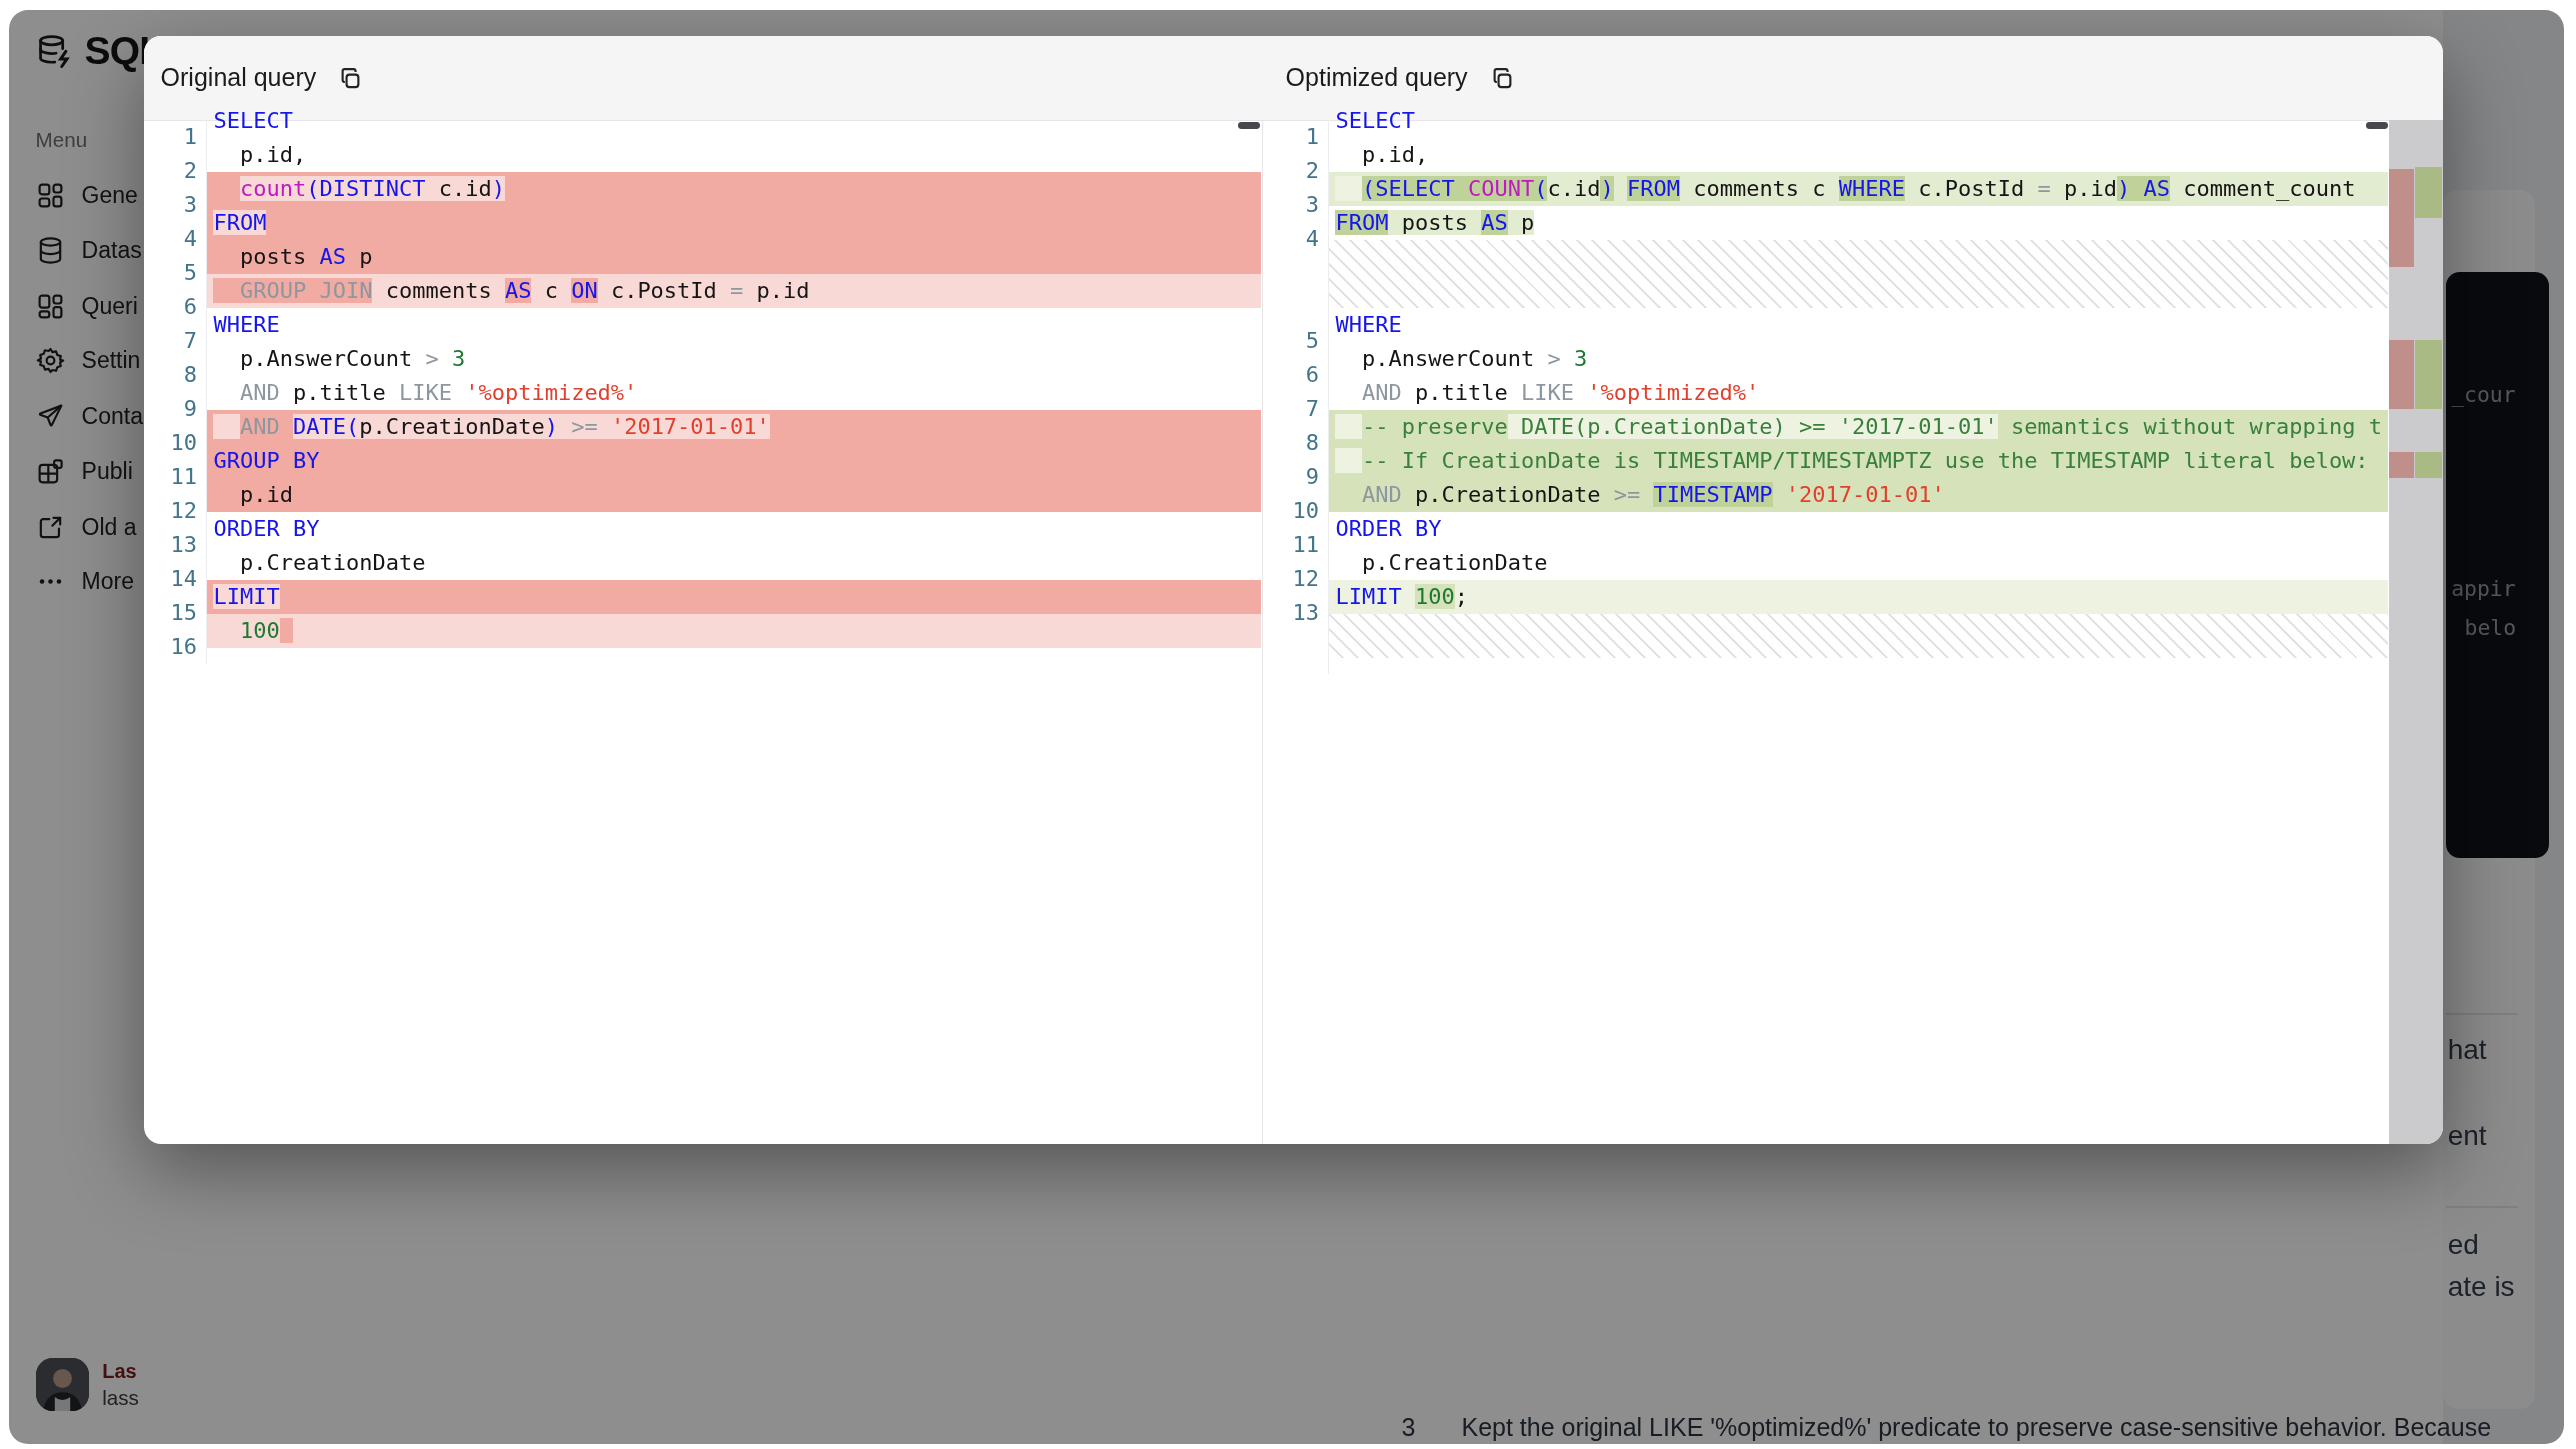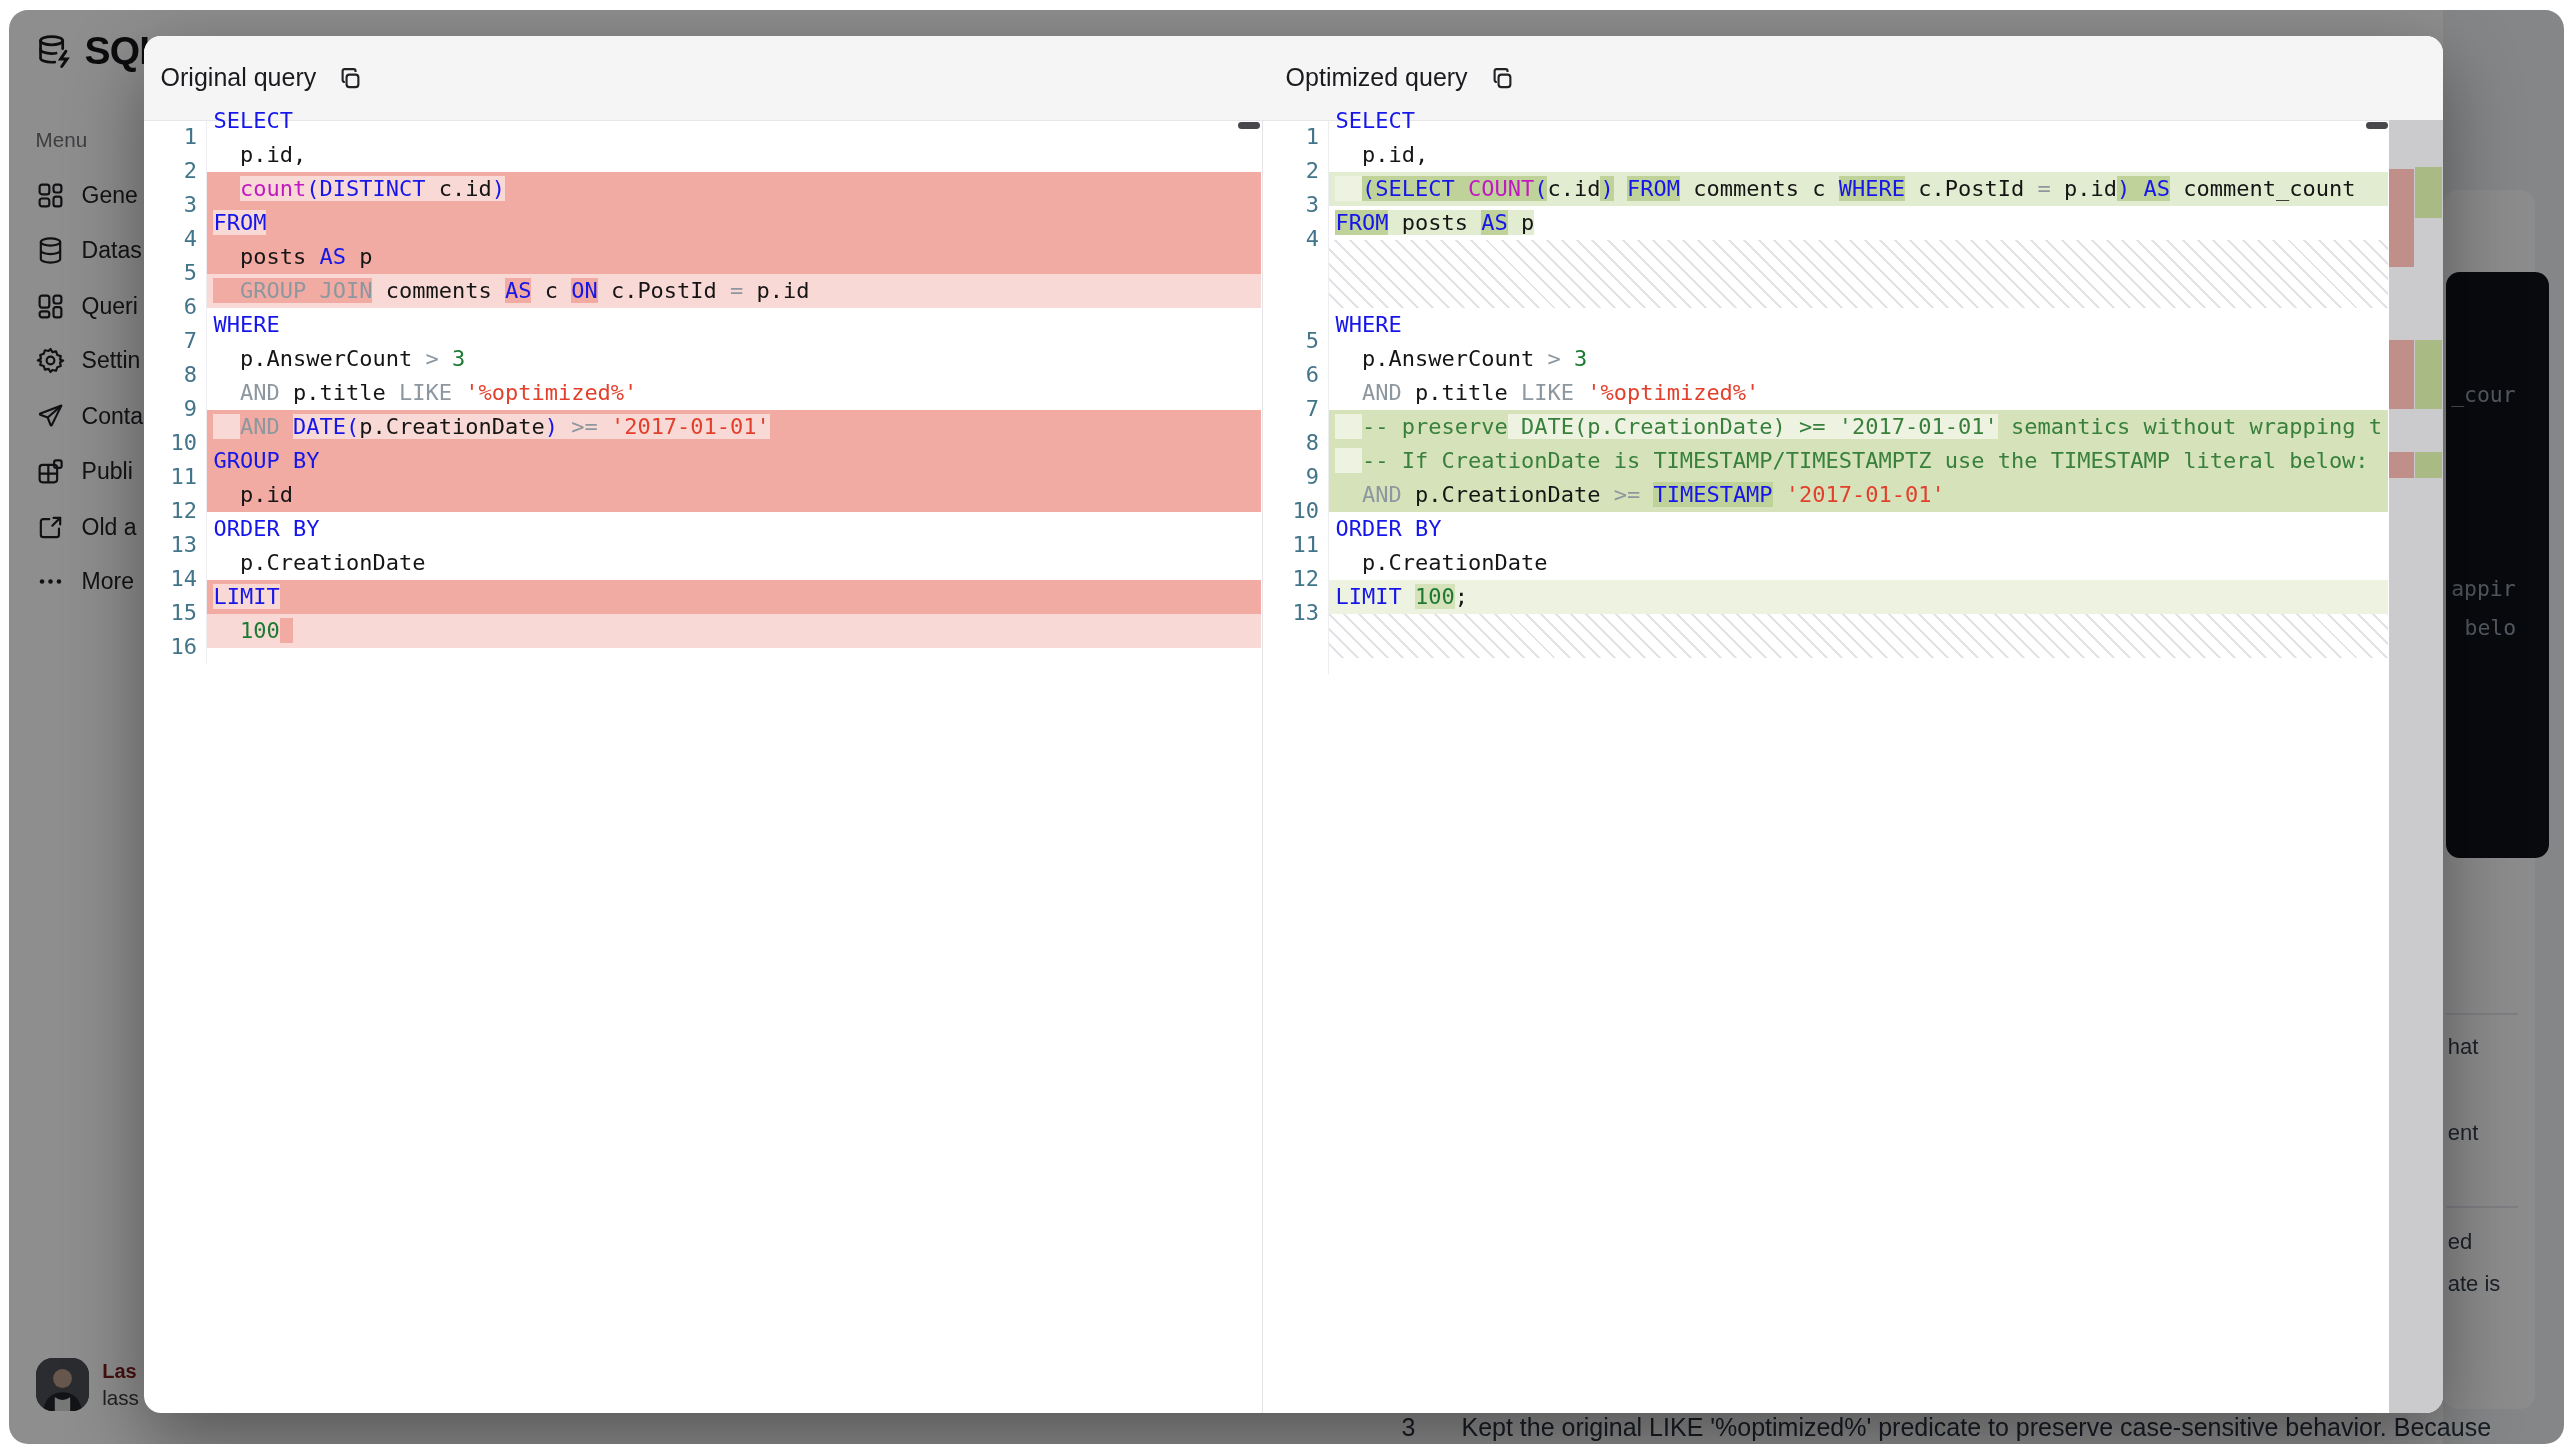--- a/index.html
+++ b/index.html
@@ -18,26 +18,26 @@
   .avatar-block{position:absolute;left:27px;top:1348px;display:flex;gap:13.7px;align-items:center;}
   .avatar{width:53px;height:53px;border-radius:17px;overflow:hidden;background:#4a4e54;}
   .av-name{font-size:20px;font-weight:bold;color:#7f1d1d;}
   .av-sub{font-size:20.6px;color:#3c3c42;margin-top:3.4px;}
   
   .bg-right{position:absolute;left:2434px;top:0;right:0;bottom:0;background:#eef0f3;}
   .bg-card{position:absolute;left:0px;top:180px;width:92px;height:1219px;background:#fcfcfd;border-radius:15.4px;}
   .bg-dark-card{position:absolute;left:3.4px;top:262px;width:103px;height:586px;background:#0f131a;border-radius:13.7px;}
   .bg-mono{position:absolute;font-family:"DejaVu Sans Mono",monospace;font-size:21.4px;color:#96a0ac;white-space:nowrap;}
   .bg-line{position:absolute;height:1.7px;background:#e2e4e9;width:72px;left:3.4px;}
-  .bg-txt{position:absolute;font-size:22px;color:#333d4a;white-space:nowrap;left:5.1px;}
+  .bg-txt{position:absolute;font-size:28px;color:#333d4a;white-space:nowrap;left:5.1px;}
   .bg-bottom-item{position:absolute;left:1393px;top:1403px;font-size:25px;color:#2b3442;white-space:nowrap;display:flex;gap:46px;}
   
   .overlay{position:absolute;inset:0;background:rgba(0,0,0,0.445);}
   
-  .modal{position:absolute;left:135px;top:26px;width:2299px;height:1377px;background:#ffffff;
+  .modal{position:absolute;left:135px;top:26px;width:2299px;height:1108px;background:#ffffff;
     border-radius:17px;overflow:hidden;box-shadow:0 26px 77px rgba(0,0,0,.4);}
   .modal-header{position:absolute;left:0;top:0;width:100%;height:84px;background:#f5f5f6;
     border-bottom:1.7px solid #e6e6ea;}
   .hdr-group{position:absolute;top:0;height:82px;display:flex;align-items:center;gap:19px;}
   .hdr-title{font-size:25px;font-weight:500;color:#1b1b1f;}
   .copy-btn{width:31px;height:31px;display:flex;align-items:center;justify-content:center;cursor:pointer;background:none;border:none;padding:0;}
   .panel-gutter{position:absolute;top:84px;}
   .panel-code{position:absolute;top:68px;overflow:hidden;}
   .gut-row,.code-row{height:34px;line-height:34px;font-family:"DejaVu Sans Mono",monospace;font-size:22px;white-space:pre;}
   .gut-row{text-align:right;padding-right:8.6px;color:var(--ln,#42748a);}

